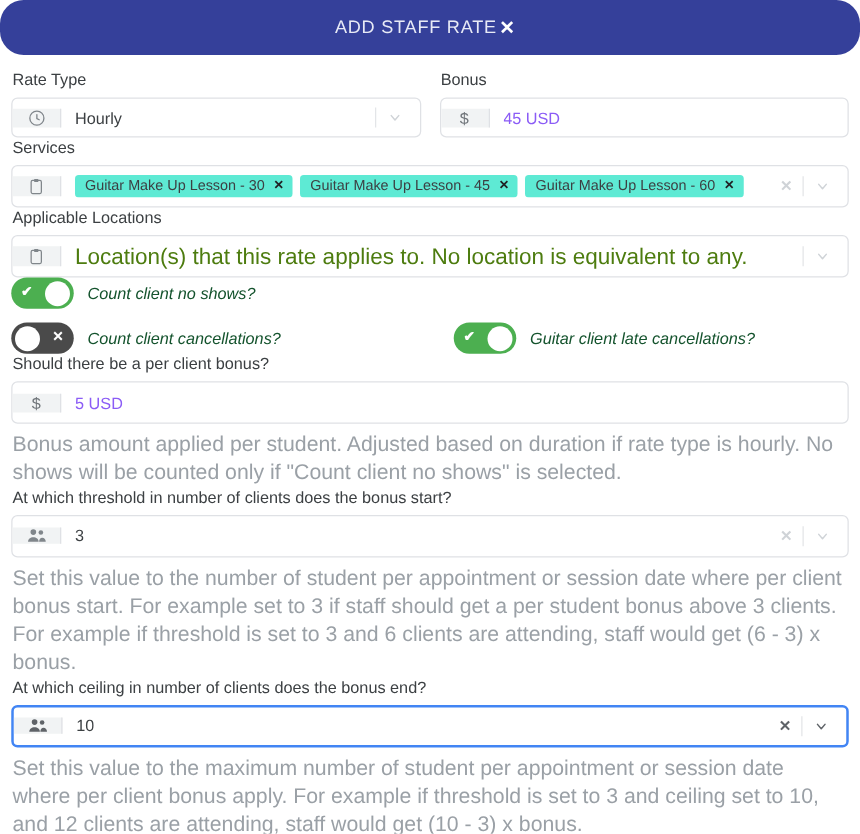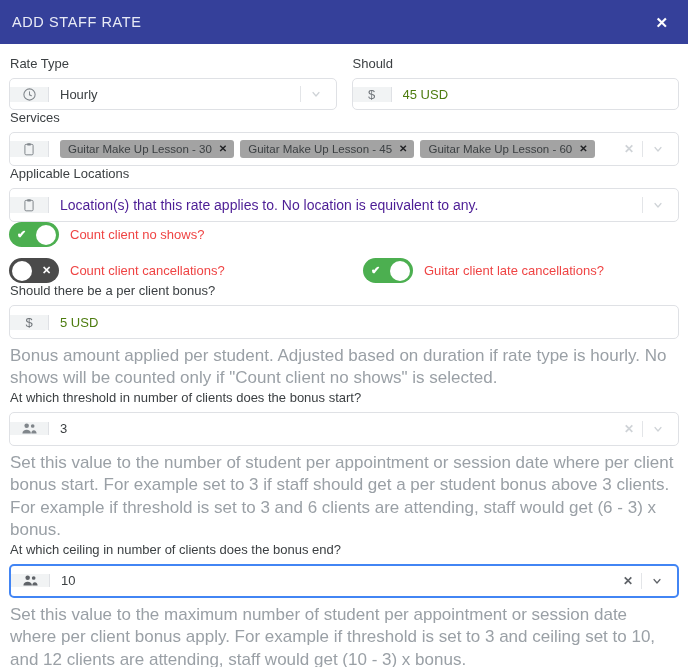--- a/index.html
+++ b/index.html
@@ -15,23 +15,24 @@
     color: #3c4043;
     overflow: hidden;
   }
 
   
   .modal-header {
     height: 44px;
     background: #35409a;
     display: flex;
     align-items: center;
-    justify-content: space-between;
+    justify-content: center;
     padding: 0 18px 0 12px;
     box-sizing: border-box;
+    border-radius: 19px;
   }
   .modal-title {
     color: #e8eaf6;
     font-size: 14.5px;
     letter-spacing: 0.6px;
     font-weight: 400;
   }
   .close-btn {
     color: #ffffff;
     font-size: 15px;
@@ -103,29 +104,29 @@
     overflow: hidden;
   }
   .value-text {
     font-size: 13px;
     color: #3c4043;
     white-space: nowrap;
     overflow: hidden;
     text-overflow: ellipsis;
   }
   .placeholder-text {
-    font-size: 14px;
-    color: #4c1d95;
+    font-size: 18px;
+    color: #4d7c0f;
     white-space: nowrap;
     overflow: hidden;
     text-overflow: ellipsis;
   }
   .ghost-text {
     font-size: 13px;
-    color: #4d7c0f;
+    color: #8b5cf6;
     white-space: nowrap;
     overflow: hidden;
     text-overflow: ellipsis;
   }
 
   
   .adorn {
     display: flex;
     align-items: center;
     flex: 0 0 auto;
@@ -158,21 +159,21 @@
     align-items: center;
     gap: 6px;
     flex: 1;
     min-width: 0;
     overflow: hidden;
   }
   .chip {
     display: inline-flex;
     align-items: center;
     gap: 7px;
-    background: #a3a3a3;
+    background: #5eead4;
     border-radius: 3px;
     padding: 3px 7px 3px 8px;
     font-size: 11.5px;
     color: #3c4043;
     white-space: nowrap;
     flex: 0 0 auto;
   }
   .chip-x {
     font-size: 10px;
     font-weight: 700;
@@ -218,21 +219,22 @@
     top: 2.5px;
     width: 20px;
     height: 20px;
     border-radius: 50%;
     background: #ffffff;
   }
   .switch.on  .knob { right: 3px; }
   .switch.off .knob { left: 3px; }
   .toggle-label {
     font-size: 13px;
-    color: #ef4444;
+    color: #14532d;
+    font-style: italic;
   }
 
   .helper {
     font-size: 17px;
     color: #9aa0a6;
     line-height: 1.32;
     margin: 6px 1px 0 1px;
   }
 
   .sec { }
@@ -267,21 +269,21 @@
           <span class="chev">
             <svg width="12" height="12" viewBox="0 0 24 24" fill="none" stroke="currentColor" stroke-width="2.4" stroke-linecap="round" stroke-linejoin="round">
                 <polyline points="6 9 12 16 18 9"></polyline>
               </svg>
           </span>
         </div>
       </div>
     </div>
 
     <div class="col">
-      <label class="field-label">Should</label>
+      <label class="field-label">Bonus</label>
       <div class="input-group">
         <div class="prefix">
           <span class="dollar">$</span>
         </div>
         <div class="control">
           <span class="ghost-text">45 USD</span>
         </div>
       </div>
     </div>
 

